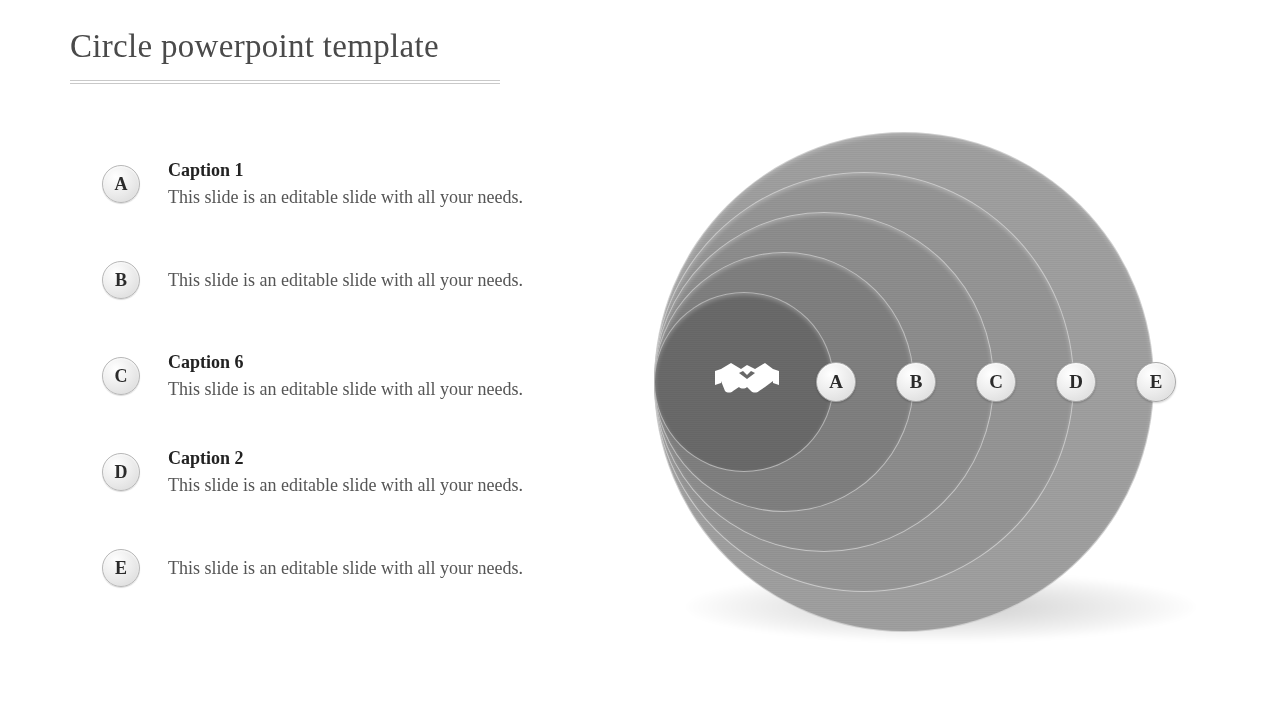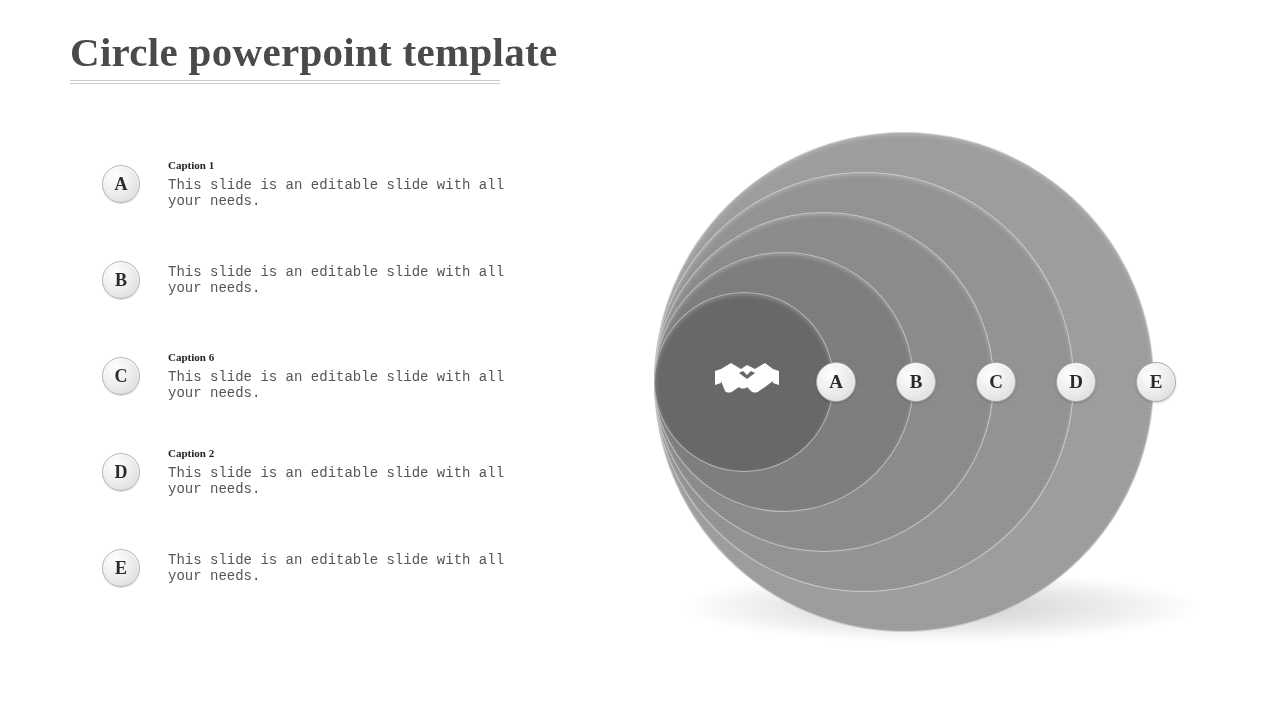--- a/index.html
+++ b/index.html
@@ -4,22 +4,22 @@
 <style>
   * { box-sizing: border-box; margin: 0; padding: 0; }
   html, body { width: 1280px; height: 720px; font-family: Georgia, "Times New Roman", serif; background: #fff; color: #333; overflow: hidden; }
   .slide { position: relative; width: 1280px; height: 720px; }
 
   
   .title {
     position: absolute;
     left: 70px;
     top: 28px;
-    font-size: 41px;
-    font-weight: 700;
+    font-size: 33px;
+    font-weight: 400;
     color: #4a4a4a;
     letter-spacing: 0.3px;
   }
   .title-underline {
     position: absolute;
     left: 70px;
     top: 80px;
     width: 430px;
     height: 4px;
     border-top: 1px solid #c9c9c9;
@@ -49,29 +49,29 @@
     display: flex;
     align-items: center;
     justify-content: center;
     font-family: Georgia, serif;
     font-weight: 700;
     font-size: 18px;
     color: #2b2b2b;
     flex: 0 0 38px;
   }
   .caption-text .cap-title {
-    font-size: 11px;
+    font-size: 18px;
     font-weight: 700;
     color: #222;
     margin-bottom: 6px;
   }
   .caption-text .cap-body {
-    font-size: 14px;
+    font-size: 18px;
     color: #555;
-    font-family: Liberation Mono, monospace;
+    font-family: Liberation Serif, serif;
   }
 
   
   .diagram {
     position: absolute;
     left: 636px;
     top: 120px;
     width: 560px;
     height: 520px;
   }

